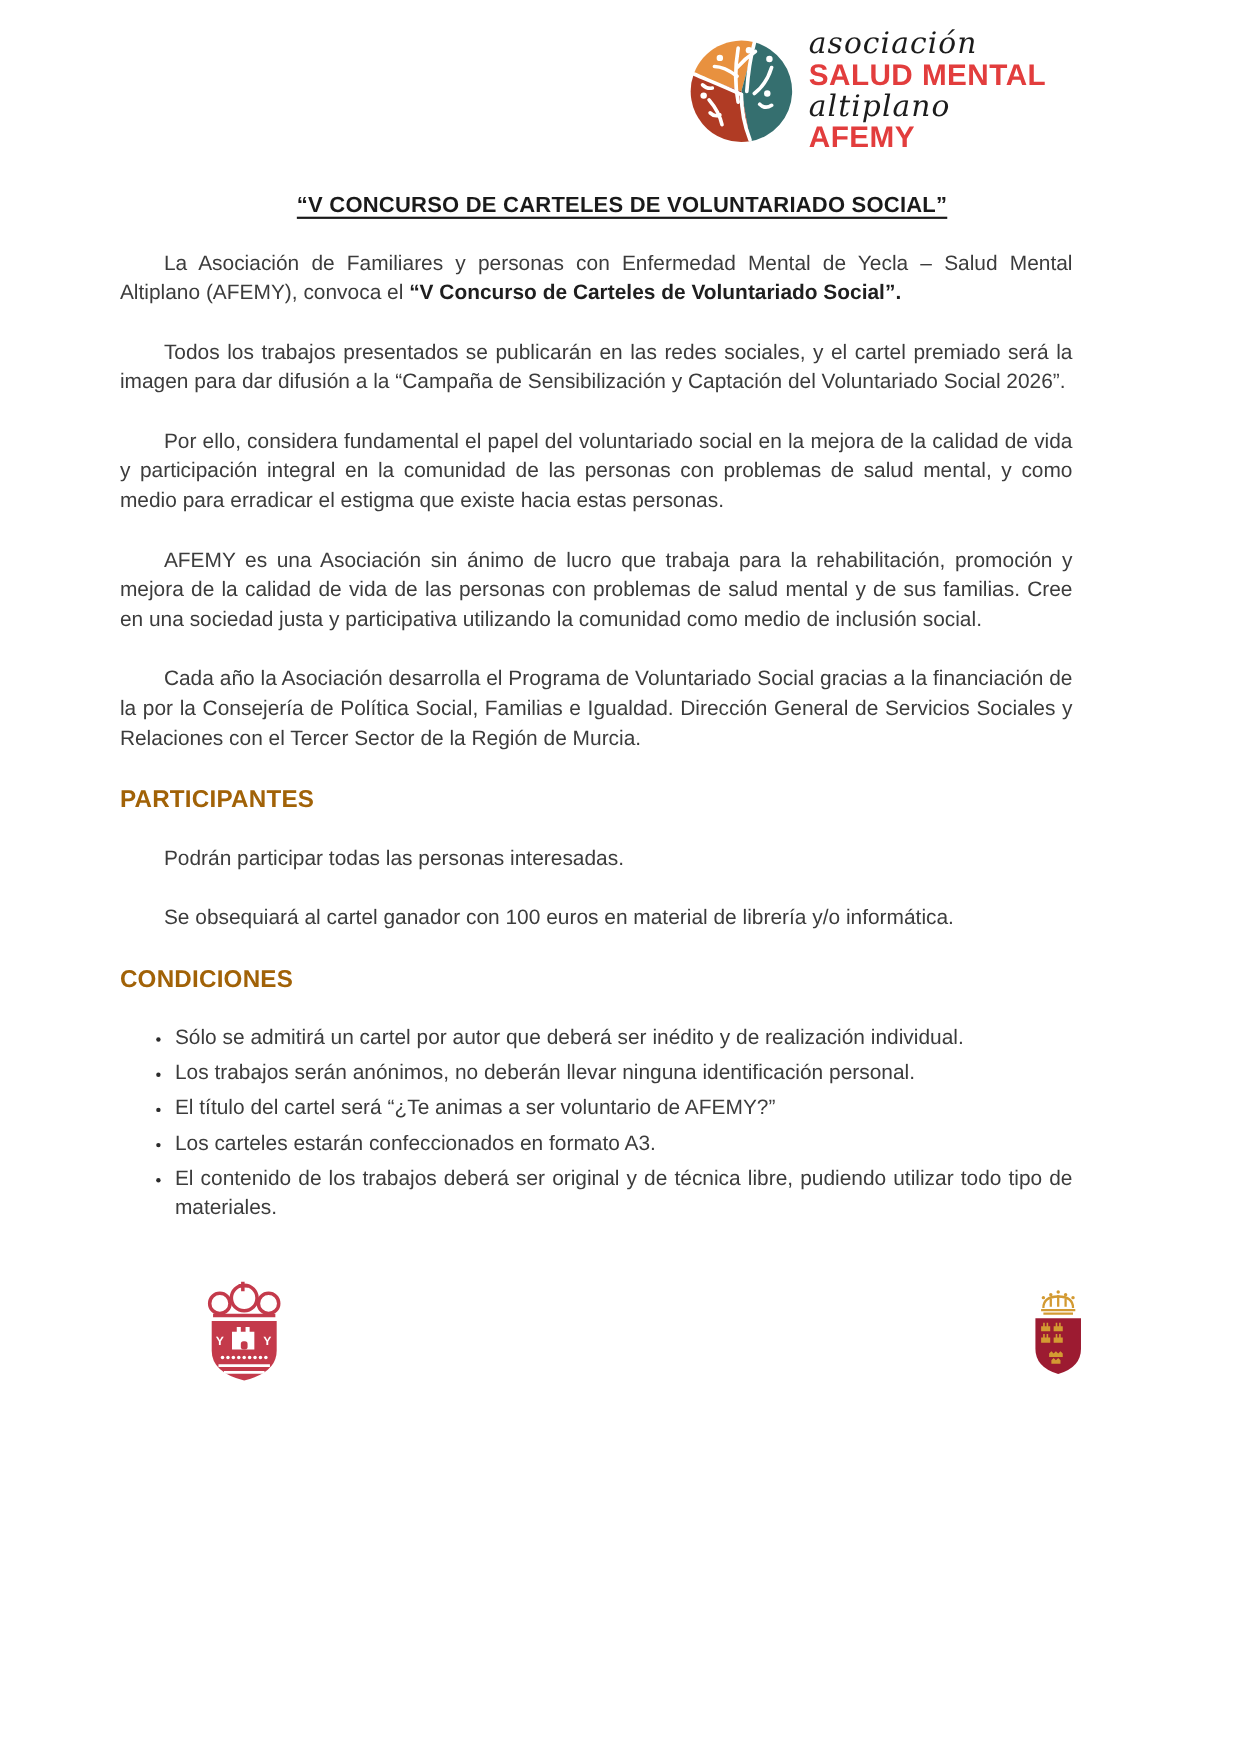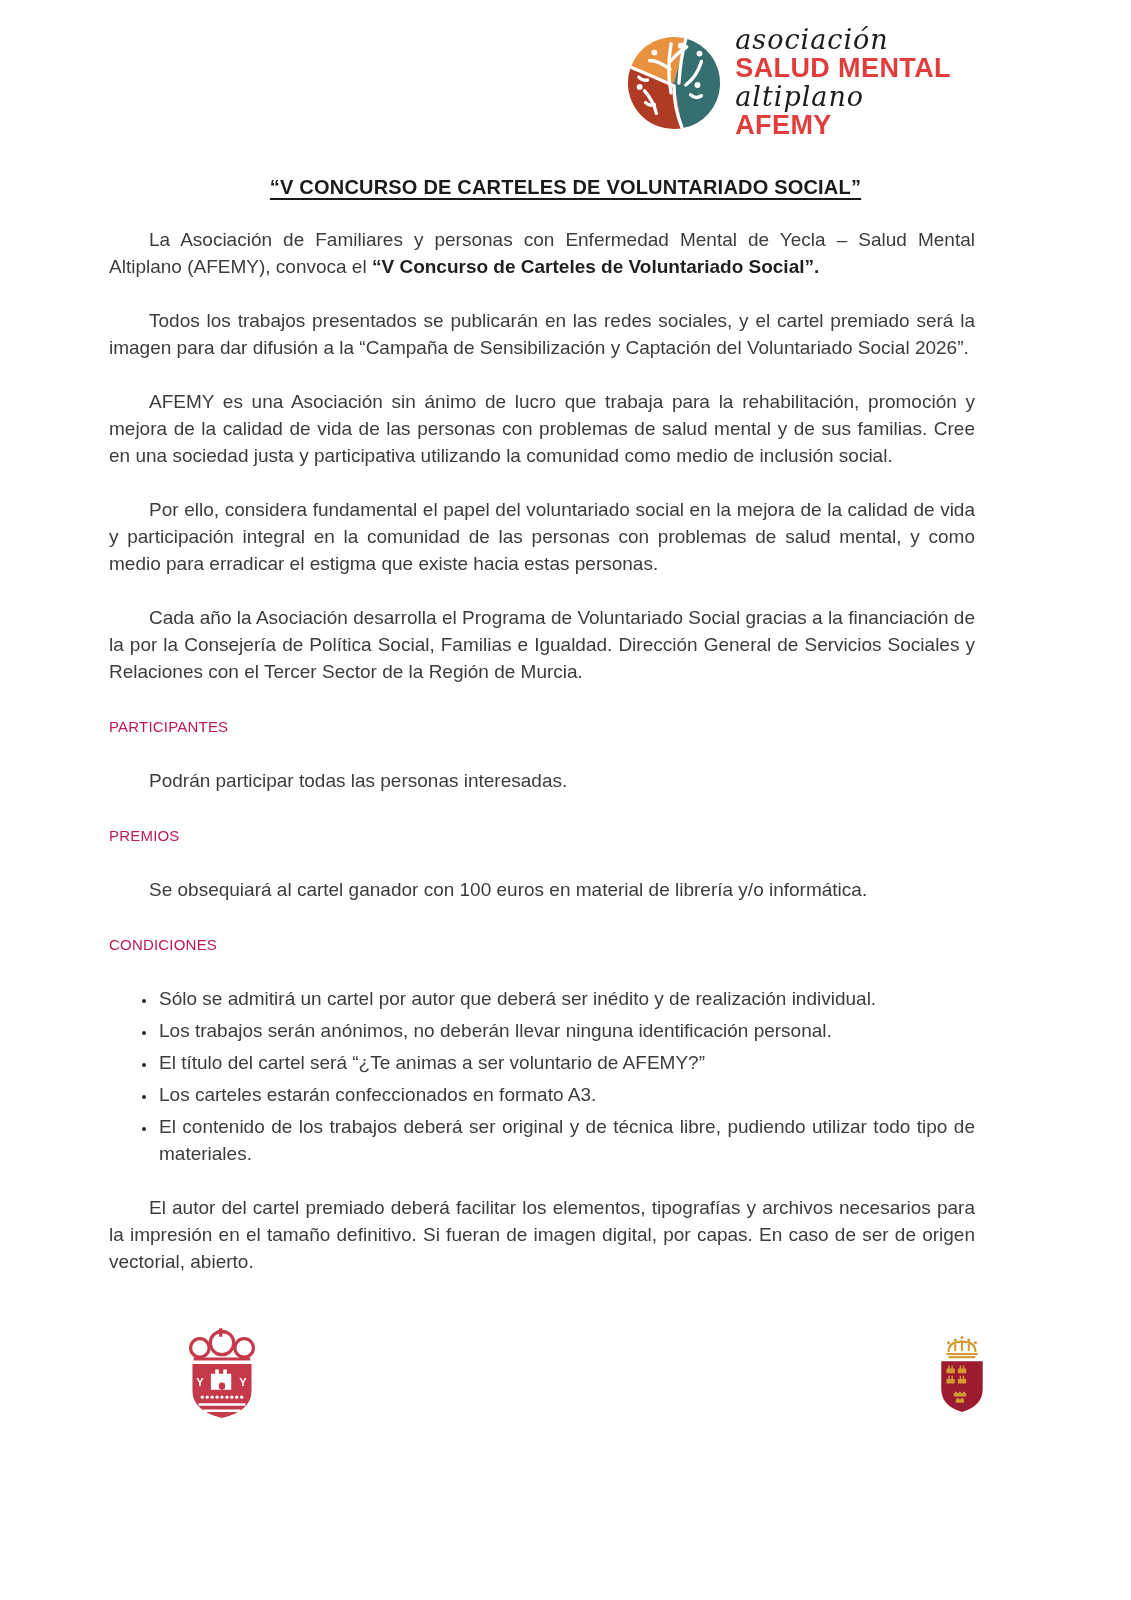--- a/index.html
+++ b/index.html
@@ -55,23 +55,23 @@
   .content {
     padding: 0 156px 0 109px;
     font-size: 19px;
     line-height: 27px;
     text-align: justify;
   }
   p.body { margin-top: 27px; text-indent: 40px; }
   p.body strong, .content strong { color: #1f1f1f; }
   h2.sec {
     margin-top: 28px;
-    font-size: 15px;
-    font-weight: normal;
-    color: #be185d;
+    font-size: 22px;
+    font-weight: bold;
+    color: #a16207;
     text-align: left;
     letter-spacing: 0.2px;
   }
   ul.conds { margin-top: 27px; padding-left: 48px; list-style: disc; }
   ul.conds li { margin-bottom: 5px; padding-left: 2px; }
   ul.conds li::marker { font-size: 0.75em; color: #2b2b2b; }
   
   .footer {
     display: flex;
     justify-content: space-between;
@@ -136,45 +136,43 @@
   <div class="doc-title">
     <span>“V CONCURSO DE CARTELES DE VOLUNTARIADO SOCIAL”</span>
   </div>
 
   <div class="content">
 
     <p class="body"><span>La Asociación de Familiares y personas con Enfermedad Mental de Yecla – Salud Mental Altiplano (AFEMY), convoca el </span><strong>“V Concurso de Carteles de Voluntariado Social”.</strong></p>
 
     <p class="body">Todos los trabajos presentados se publicarán en las redes sociales, y el cartel premiado será la imagen para dar difusión a la “Campaña de Sensibilización y Captación del Voluntariado Social 2026”.</p>
 
+    <p class="body">Por ello, considera fundamental el papel del voluntariado social en la mejora de la calidad de vida y participación integral en la comunidad de las personas con problemas de salud mental, y como medio para erradicar el estigma que existe hacia estas personas.</p>
+
     <p class="body">AFEMY es una Asociación sin ánimo de lucro que trabaja para la rehabilitación, promoción y mejora de la calidad de vida de las personas con problemas de salud mental y de sus familias. Cree en una sociedad justa y participativa utilizando la comunidad como medio de inclusión social.</p>
 
-    <p class="body">Por ello, considera fundamental el papel del voluntariado social en la mejora de la calidad de vida y participación integral en la comunidad de las personas con problemas de salud mental, y como medio para erradicar el estigma que existe hacia estas personas.</p>
-
     <p class="body">Cada año la Asociación desarrolla el Programa de Voluntariado Social gracias a la financiación de la por la Consejería de Política Social, Familias e Igualdad. Dirección General de Servicios Sociales y Relaciones con el Tercer Sector de la Región de Murcia.</p>
 
     <h2 class="sec">PARTICIPANTES</h2>
 
     <p class="body">Podrán participar todas las personas interesadas.</p>
 
-    <h2 class="sec">PREMIOS</h2>
 
     <p class="body">Se obsequiará al cartel ganador con 100 euros en material de librería y/o informática.</p>
 
     <h2 class="sec">CONDICIONES</h2>
 
     <ul class="conds">
       <li>Sólo se admitirá un cartel por autor que deberá ser inédito y de realización individual.</li>
       <li>Los trabajos serán anónimos, no deberán llevar ninguna identificación personal.</li>
       <li>El título del cartel será “¿Te animas a ser voluntario de AFEMY?”</li>
       <li>Los carteles estarán confeccionados en formato A3.</li>
       <li>El contenido de los trabajos deberá ser original y de técnica libre, pudiendo utilizar todo tipo de materiales.</li>
     </ul>
 
-    <p class="body">El autor del cartel premiado deberá facilitar los elementos, tipografías y archivos necesarios para la impresión en el tamaño definitivo. Si fueran de imagen digital, por capas. En caso de ser de origen vectorial, abierto.</p>
 
   </div>
 
   <div class="footer">
 
     <div class="yecla">
       <span>
         <svg viewBox="0 0 60 78" aria-hidden="true">
           <g stroke="#c43a4b" stroke-width="2.6" fill="none">
             <path d="M29 1 V8 M26 4 H33"></path>

